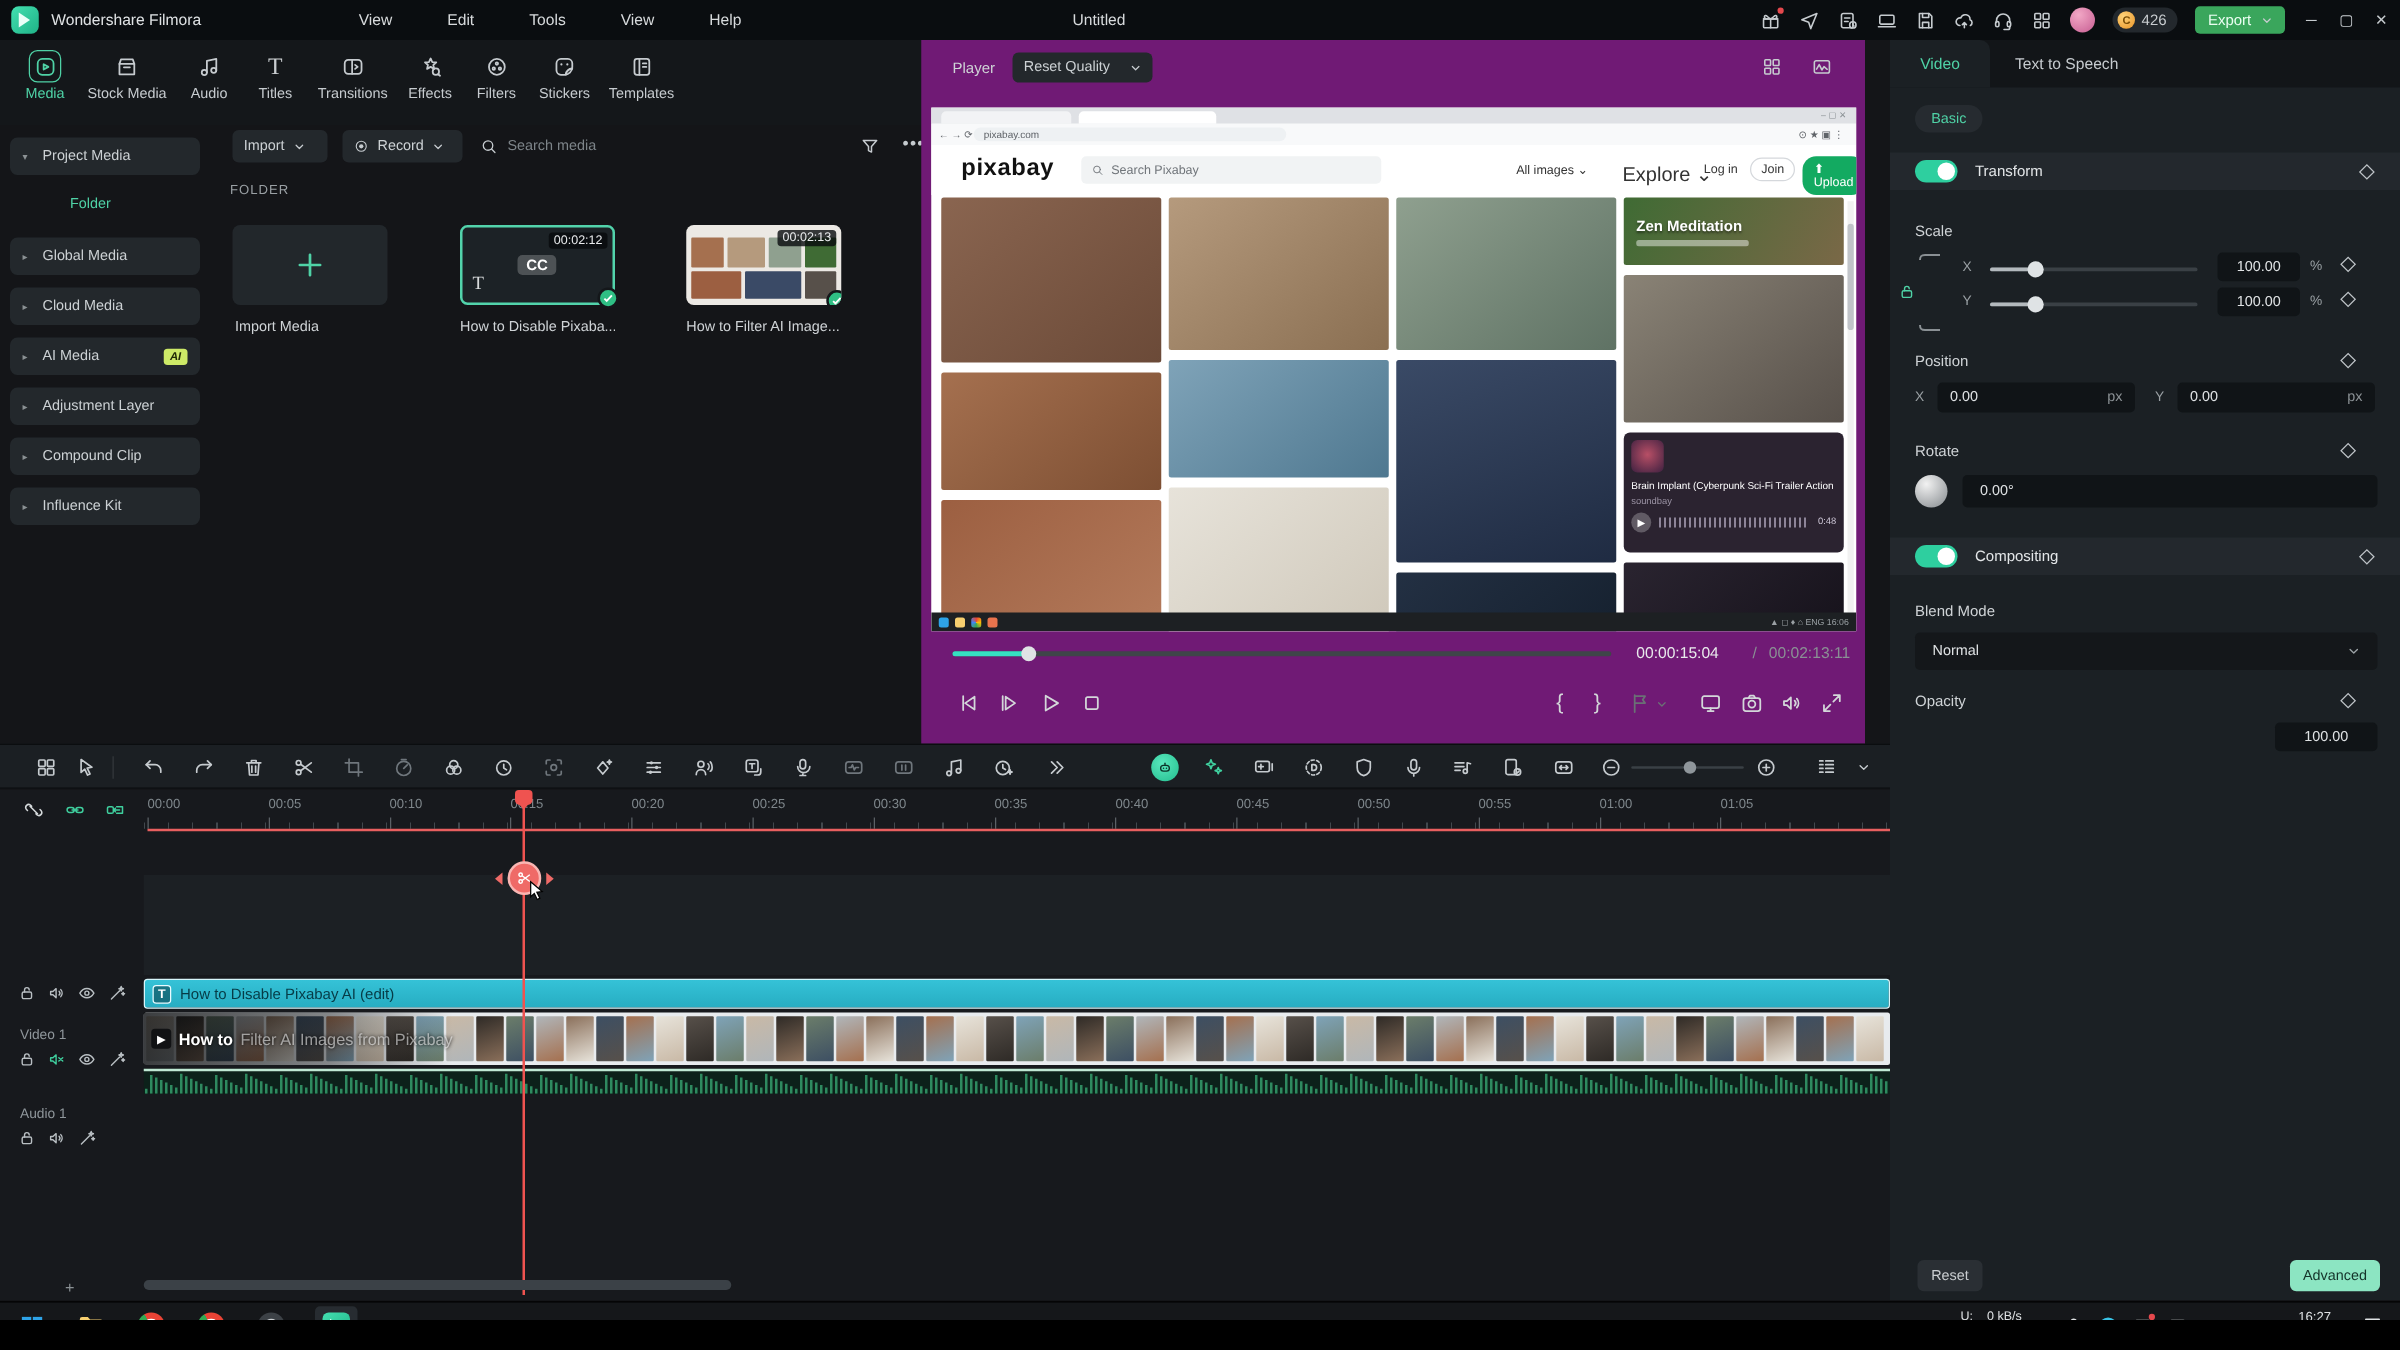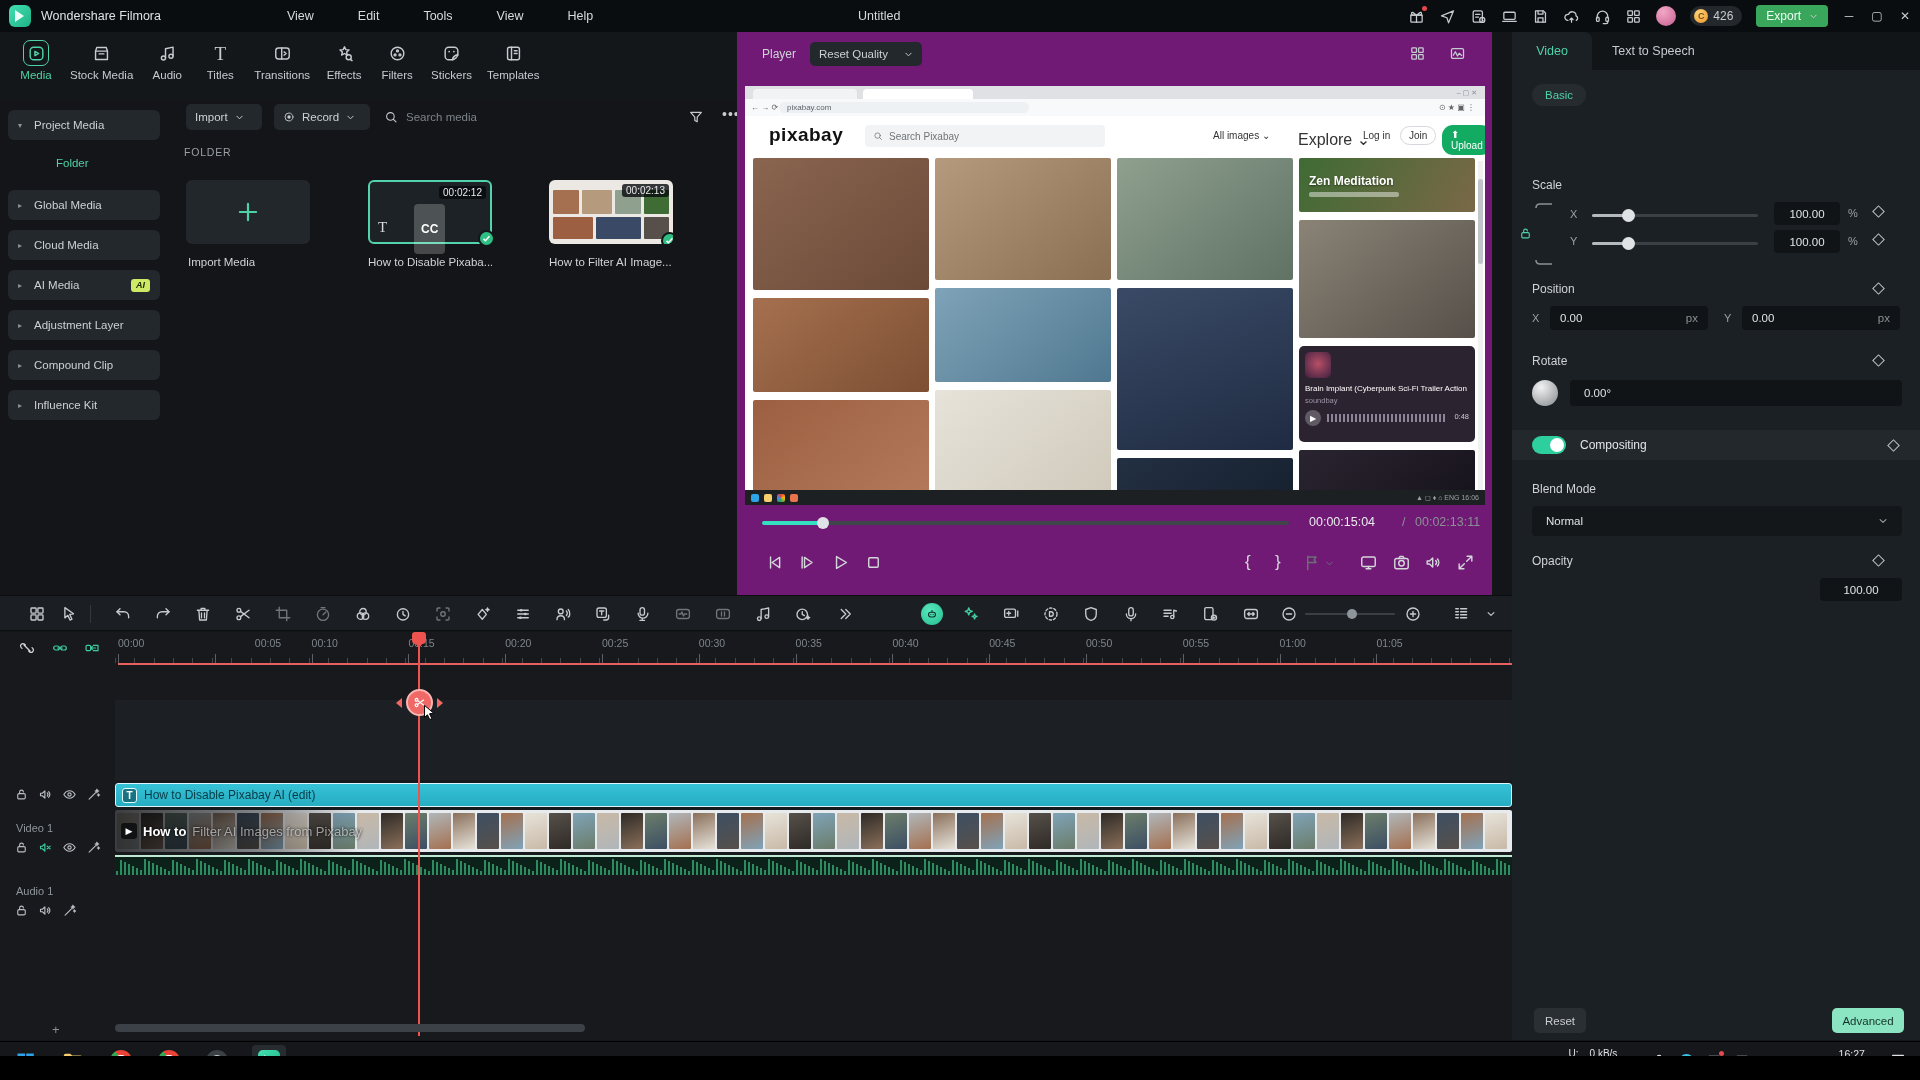--- a/index.html
+++ b/index.html
@@ -386,21 +386,21 @@
     <span class="ic teal abs" style="left:49px;top:19px;width:26px;height:26px">
         <svg viewBox="0 0 24 24" fill="none" stroke="currentColor" stroke-width="1.8" stroke-linecap="round" stroke-linejoin="round">
           <path d="M12 4.5v15M4.5 12h15" stroke-width="2"></path>
         </svg>
       </span>
   </div>
   <div class="tile-label abs" style="left:188px;top:256px">Import Media</div>
 
   <div class="tile abs" style="left:368px;top:180px;width:124px;height:64px;background:#1c2226;border:2px solid #52d3ab">
     <span class="durbadge">00:02:12</span>
-    <span class="abs" style="left:44px;top:22px;background:rgba(255,255,255,.22);border-radius:4px;padding:18px 7px;color:#fff;font-weight:bold;font-size:12px">CC</span>
+    <span class="abs" style="left:44px;top:22px;background:rgba(255,255,255,.22);border-radius:4px;padding:1px 7px;color:#fff;font-weight:bold;font-size:12px">CC</span>
     <span class="abs serifT" style="left:8px;top:38px;color:#d7dadc;font-size:15px">T</span>
     <span class="gcheck">
         <svg viewBox="0 0 24 24" fill="none" stroke="#fff" stroke-width="4">
           <path d="M4 13l5 5L20 6"></path>
         </svg>
       </span>
   </div>
   <div class="tile-label abs" style="left:368px;top:256px">How to Disable Pixaba...</div>
 
   <div class="tile abs" style="left:549px;top:180px;width:124px;height:64px;background:#ece9e4;overflow:hidden">
@@ -581,20 +581,25 @@
     </div>
   </div>
 
   <div id="props">
     <div id="props-tabs">
       <div id="tab-video">Video</div>
       <div id="tab-tts">Text to Speech</div>
     </div>
     <div class="abs" style="left:20px;top:52px;background:#262b30;border-radius:13px;padding:5px 13px;font-size:11.5px;color:#4fd2a6">Basic</div>
 
+    <div class="secrow" style="top:90px">
+      <span class="tog"></span>
+      <span class="plabel" style="margin-left:14px;color:#e3e6e8">Transform</span>
+      <span class="dia" style="margin-left:auto;margin-right:22px"></span>
+    </div>
 
     <span class="abs plabel" style="left:20px;top:146px">Scale</span>
 
     <svg class="abs" style="left:16px;top:168px" width="26" height="68" viewBox="0 0 26 68">
         <path d="M24 4H12c-3 0-4 1-4 4" fill="none" stroke="#8a9094" stroke-width="1.6"></path>
         <path d="M24 64H12c-3 0-4-1-4-4" fill="none" stroke="#8a9094" stroke-width="1.6"></path>
       </svg>
     <span class="abs ic teal" style="left:6px;top:194px;width:15px;height:15px">
         <svg viewBox="0 0 24 24" fill="none" stroke="currentColor" stroke-width="1.8" stroke-linecap="round" stroke-linejoin="round">
           <rect x="6" y="10.5" width="12" height="8.5" rx="2"></rect>
@@ -900,21 +905,21 @@
           <rect x="3" y="8" width="7" height="8" rx="2"></rect>
           <path d="M14 8h7v8h-7"></path>
           <path d="M17.5 12h-7M12.5 9.8L10.3 12l2.2 2.2"></path>
         </svg>
       </span>
 
     <div id="ruler">
         <div id="minorticks"></div>
         <span class="rlabel" style="left: 3px;">00:00</span>
         <div class="majtick" style="left: 3px;"></div>
-        <span class="rlabel" style="left: 99.8px; margin-left: 40px;">00:05</span>
+        <span class="rlabel" style="left: 99.8px;">00:05</span>
         <div class="majtick" style="left: 99.8px;"></div>
         <span class="rlabel" style="left: 196.6px;">00:10</span>
         <div class="majtick" style="left: 196.6px;"></div>
         <span class="rlabel" style="left: 293.4px;">00:15</span>
         <div class="majtick" style="left: 293.4px;"></div>
         <span class="rlabel" style="left: 390.2px;">00:20</span>
         <div class="majtick" style="left: 390.2px;"></div>
         <span class="rlabel" style="left: 487px;">00:25</span>
         <div class="majtick" style="left: 487px;"></div>
         <span class="rlabel" style="left: 583.8px;">00:30</span>

